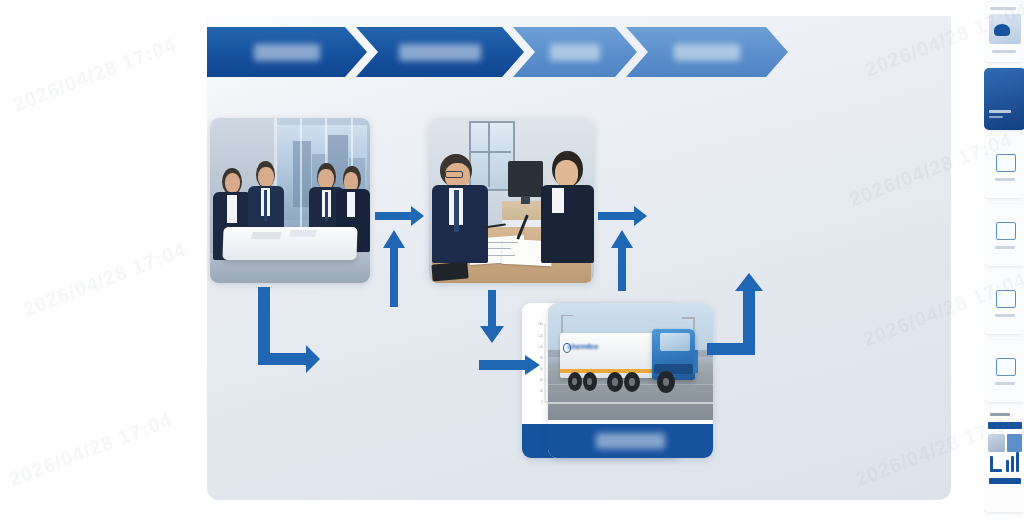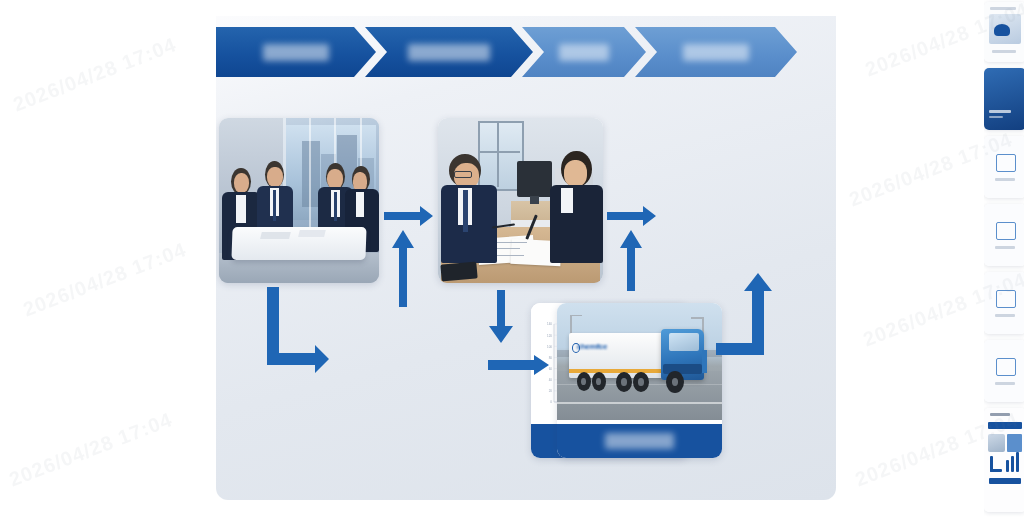--- a/index.html
+++ b/index.html
@@ -18,21 +18,21 @@
     font-weight:bold;
     color:rgba(120,128,145,0.075);
     white-space:nowrap;
     transform:rotate(-21deg);
     transform-origin:left top;
     letter-spacing:1px;
   }
 
   
   .canvas{
-    position:absolute;left:216px;top:0px;width:620px;height:500px;
+    position:absolute;left:207px;top:0px;width:744px;height:500px;
     background:linear-gradient(165deg,#fdfdfe 0%,#eef1f6 22%,#e3e8ef 62%,#dde3eb 100%);
     border-radius:0 0 12px 12px;
     overflow:hidden;
   }
   .canvas-top-white{
     position:absolute;left:0;top:0;width:100%;height:16px;background:#ffffff;
   }
 
   
   .chev-bar{

